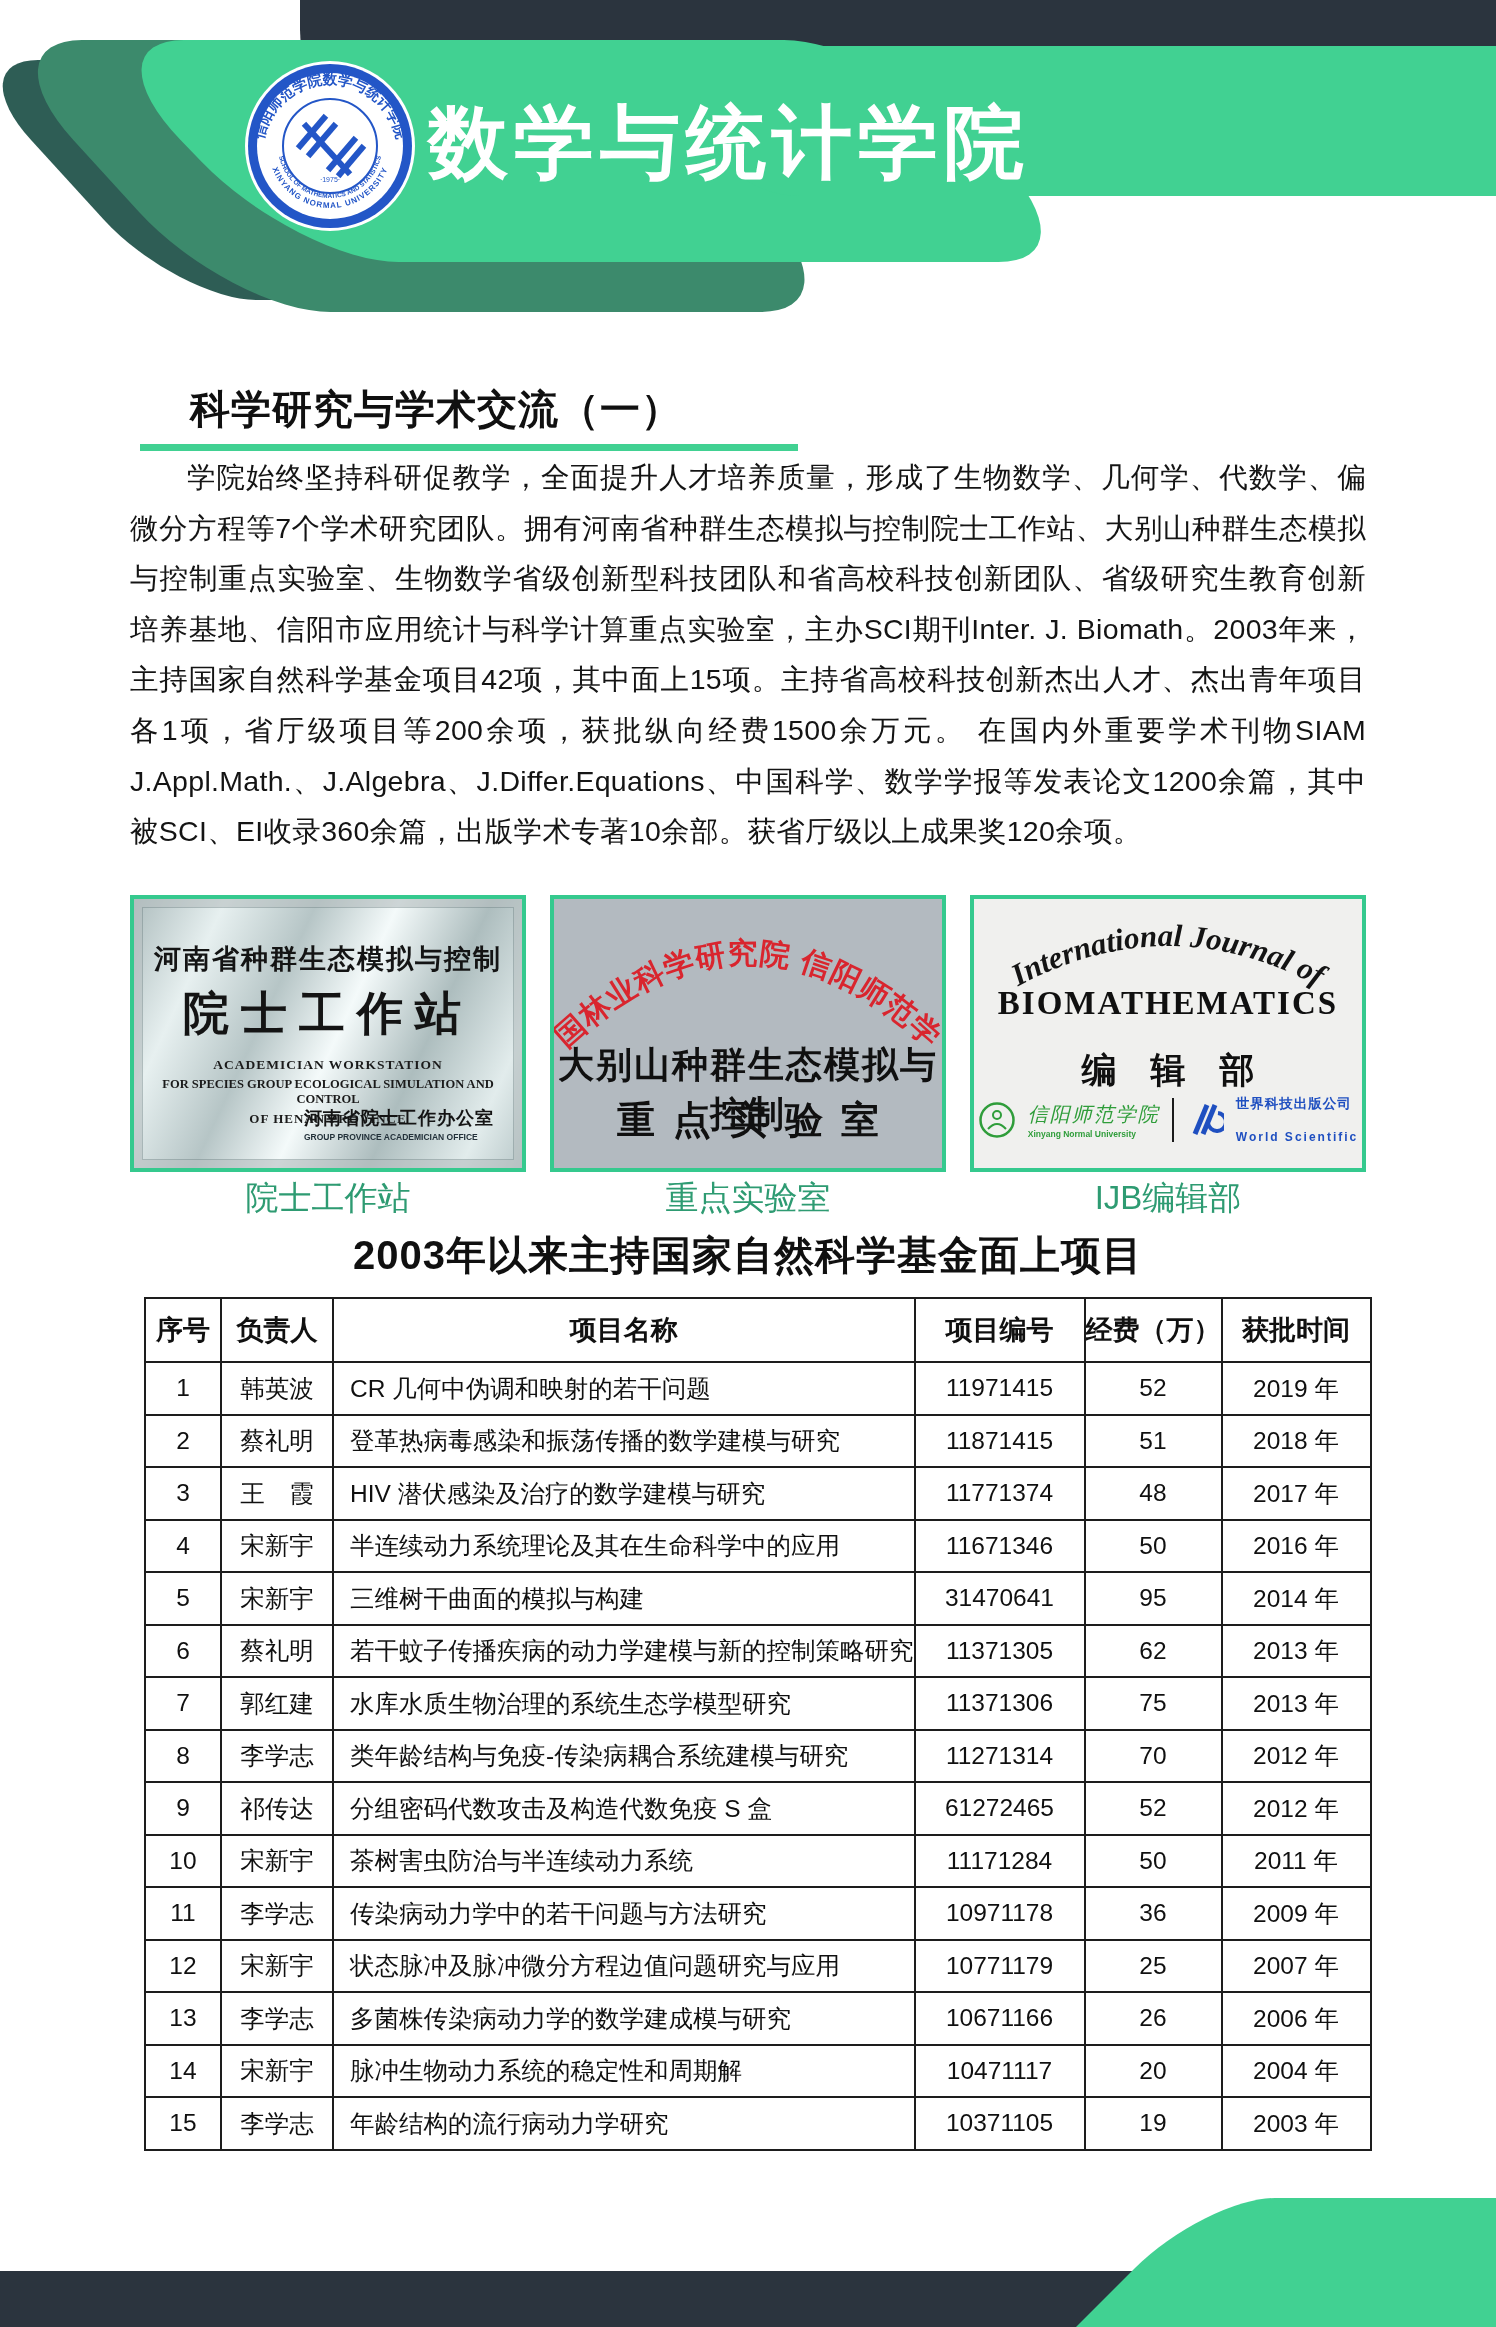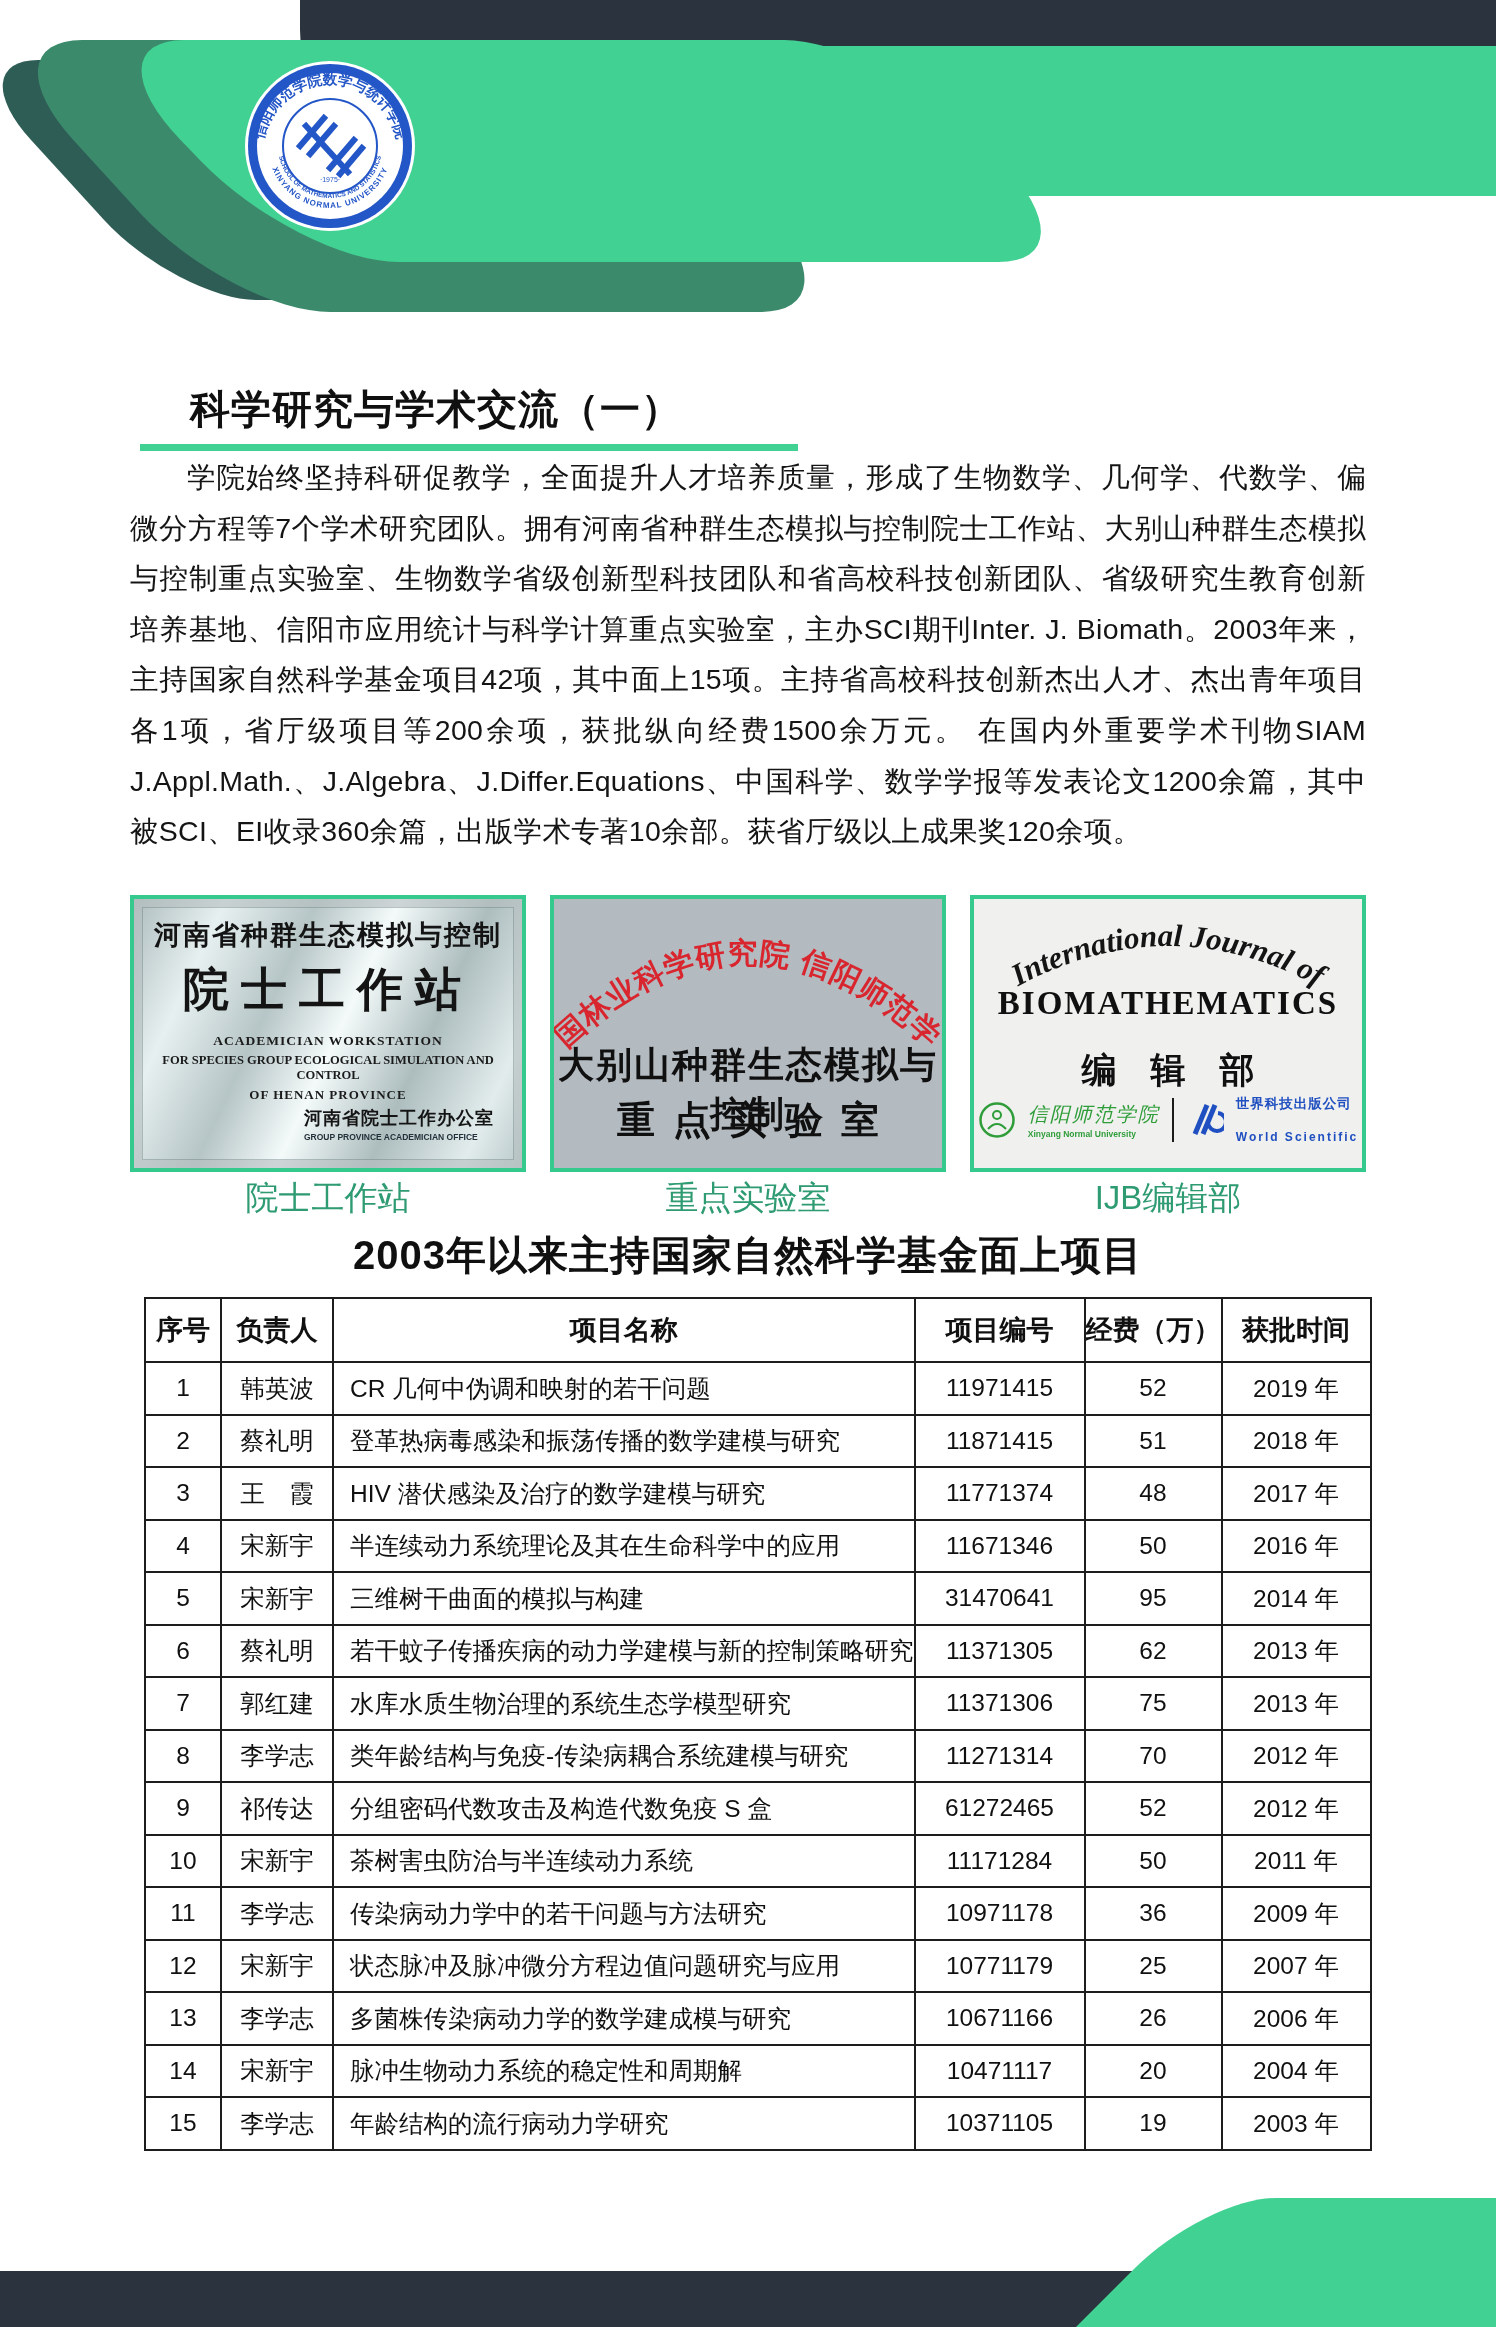--- a/index.html
+++ b/index.html
@@ -23,21 +23,21 @@
   .paragraph{position:absolute;left:130px;top:452px;width:1236px;font-size:28.5px;line-height:50.6px;
              text-align:justify;text-indent:2em;color:#141414;letter-spacing:0.3px;}
 
   
   .plaque-row{position:absolute;left:130px;top:895px;width:1236px;display:flex;gap:24px;}
   .plaque{width:396px;height:277px;border:4px solid #35c98e;box-sizing:border-box;position:relative;overflow:hidden;}
   .plaque-silver{background:linear-gradient(115deg,#aebdbe 0%,#e7f0f0 18%,#b6c5c6 36%,#f4fafa 52%,#adbdbe 70%,#e2ecec 88%,#b9c8c9 100%);
                  box-shadow:inset 0 0 0 8px rgba(255,255,255,0.30), inset 0 0 0 9px rgba(110,128,130,0.45);}
   .plaque-gray{background:#b3bac0;}
   .plaque-white{background:#f0f0ee;}
-  .p1-line1{margin-top:18px;text-align:center;font-size:27px;font-weight:bold;color:#141414;letter-spacing:2px;}
+  .p1-line1{margin-top:42px;text-align:center;font-size:27px;font-weight:bold;color:#141414;letter-spacing:2px;}
   .p1-line2{text-align:center;font-size:46px;font-weight:bold;color:#141414;letter-spacing:12px;margin-top:6px;}
   .p1-en{font-family:"Liberation Serif","DejaVu Serif",serif;text-align:center;font-weight:bold;color:#1b1b1b;}
   .p1-en1{font-size:13.5px;margin-top:12px;letter-spacing:1px;}
   .p1-en2{font-size:12.5px;margin-top:4px;}
   .p1-en3{font-size:13px;margin-top:4px;letter-spacing:1px;}
   .p1-issuer{position:absolute;right:28px;bottom:26px;text-align:left;}
   .p1-issuer-cn{font-size:18px;font-weight:bold;color:#141414;letter-spacing:1px;}
   .p1-issuer-en{font-size:8.5px;font-weight:bold;color:#23313a;margin-top:2px;}
   .p2-arc{position:absolute;left:-4px;top:6px;}
   .p2-line1{position:absolute;left:0;top:142px;width:100%;text-align:center;font-family:"Liberation Serif","DejaVu Serif",serif;
@@ -106,20 +106,21 @@
         <path d="M56 86 L80 58" fill="none"></path>
         <path d="M66 94 L90 66" fill="none"></path>
         <path d="M86 108 L110 80" fill="none"></path>
         <path d="M96 114 L118 88" fill="none"></path>
         <path d="M62 66 L104 112" fill="none"></path>
       </g>
       <text x="86" y="122" font-size="7" fill="#2356c7" text-anchor="middle" font-family="Liberation Sans, sans-serif">·1975·</text>
     </svg>
   </div>
 
+  <div class="hdr-title">数学与统计学院</div>
 
   <div class="sec-title">科学研究与学术交流（一）</div>
   <div class="sec-underline"></div>
 
   <div class="paragraph">学院始终坚持科研促教学，全面提升人才培养质量，形成了生物数学、几何学、代数学、偏微分方程等7个学术研究团队。拥有河南省种群生态模拟与控制院士工作站、大别山种群生态模拟与控制重点实验室、生物数学省级创新型科技团队和省高校科技创新团队、省级研究生教育创新培养基地、信阳市应用统计与科学计算重点实验室，主办SCI期刊Inter. J. Biomath。2003年来，主持国家自然科学基金项目42项，其中面上15项。主持省高校科技创新杰出人才、杰出青年项目各1项，省厅级项目等200余项，获批纵向经费1500余万元。 在国内外重要学术刊物SIAM J.Appl.Math.、J.Algebra、J.Differ.Equations、中国科学、数学学报等发表论文1200余篇，其中被SCI、EI收录360余篇，出版学术专著10余部。获省厅级以上成果奖120余项。</div>
 
   <div class="plaque-row">
 
     <div class="plaque plaque-silver">
       <div class="p1-line1">河南省种群生态模拟与控制</div>

